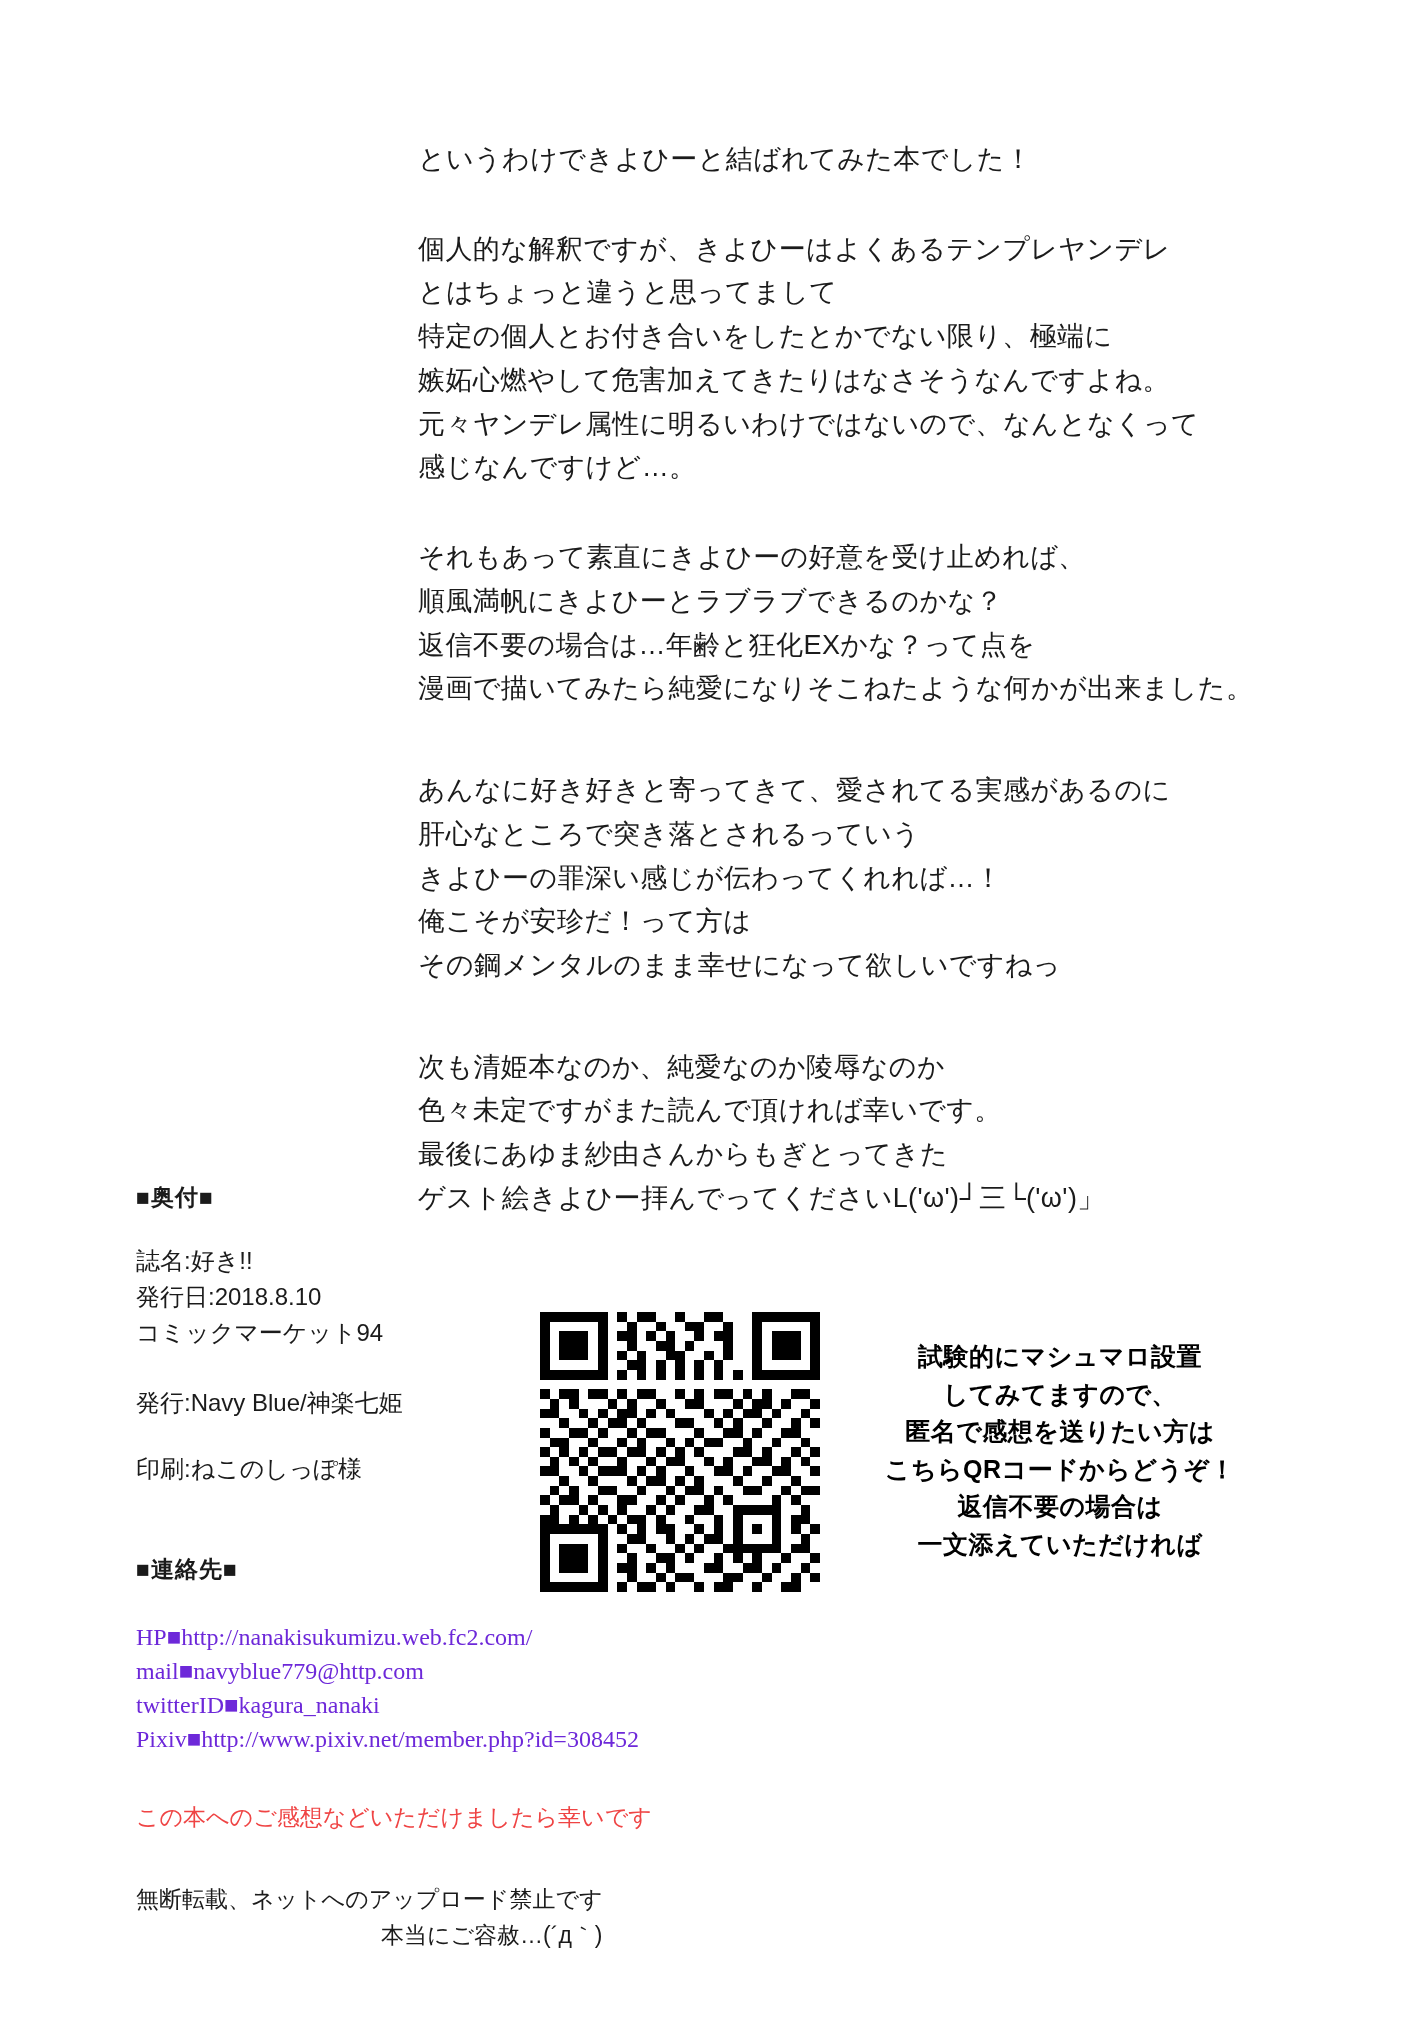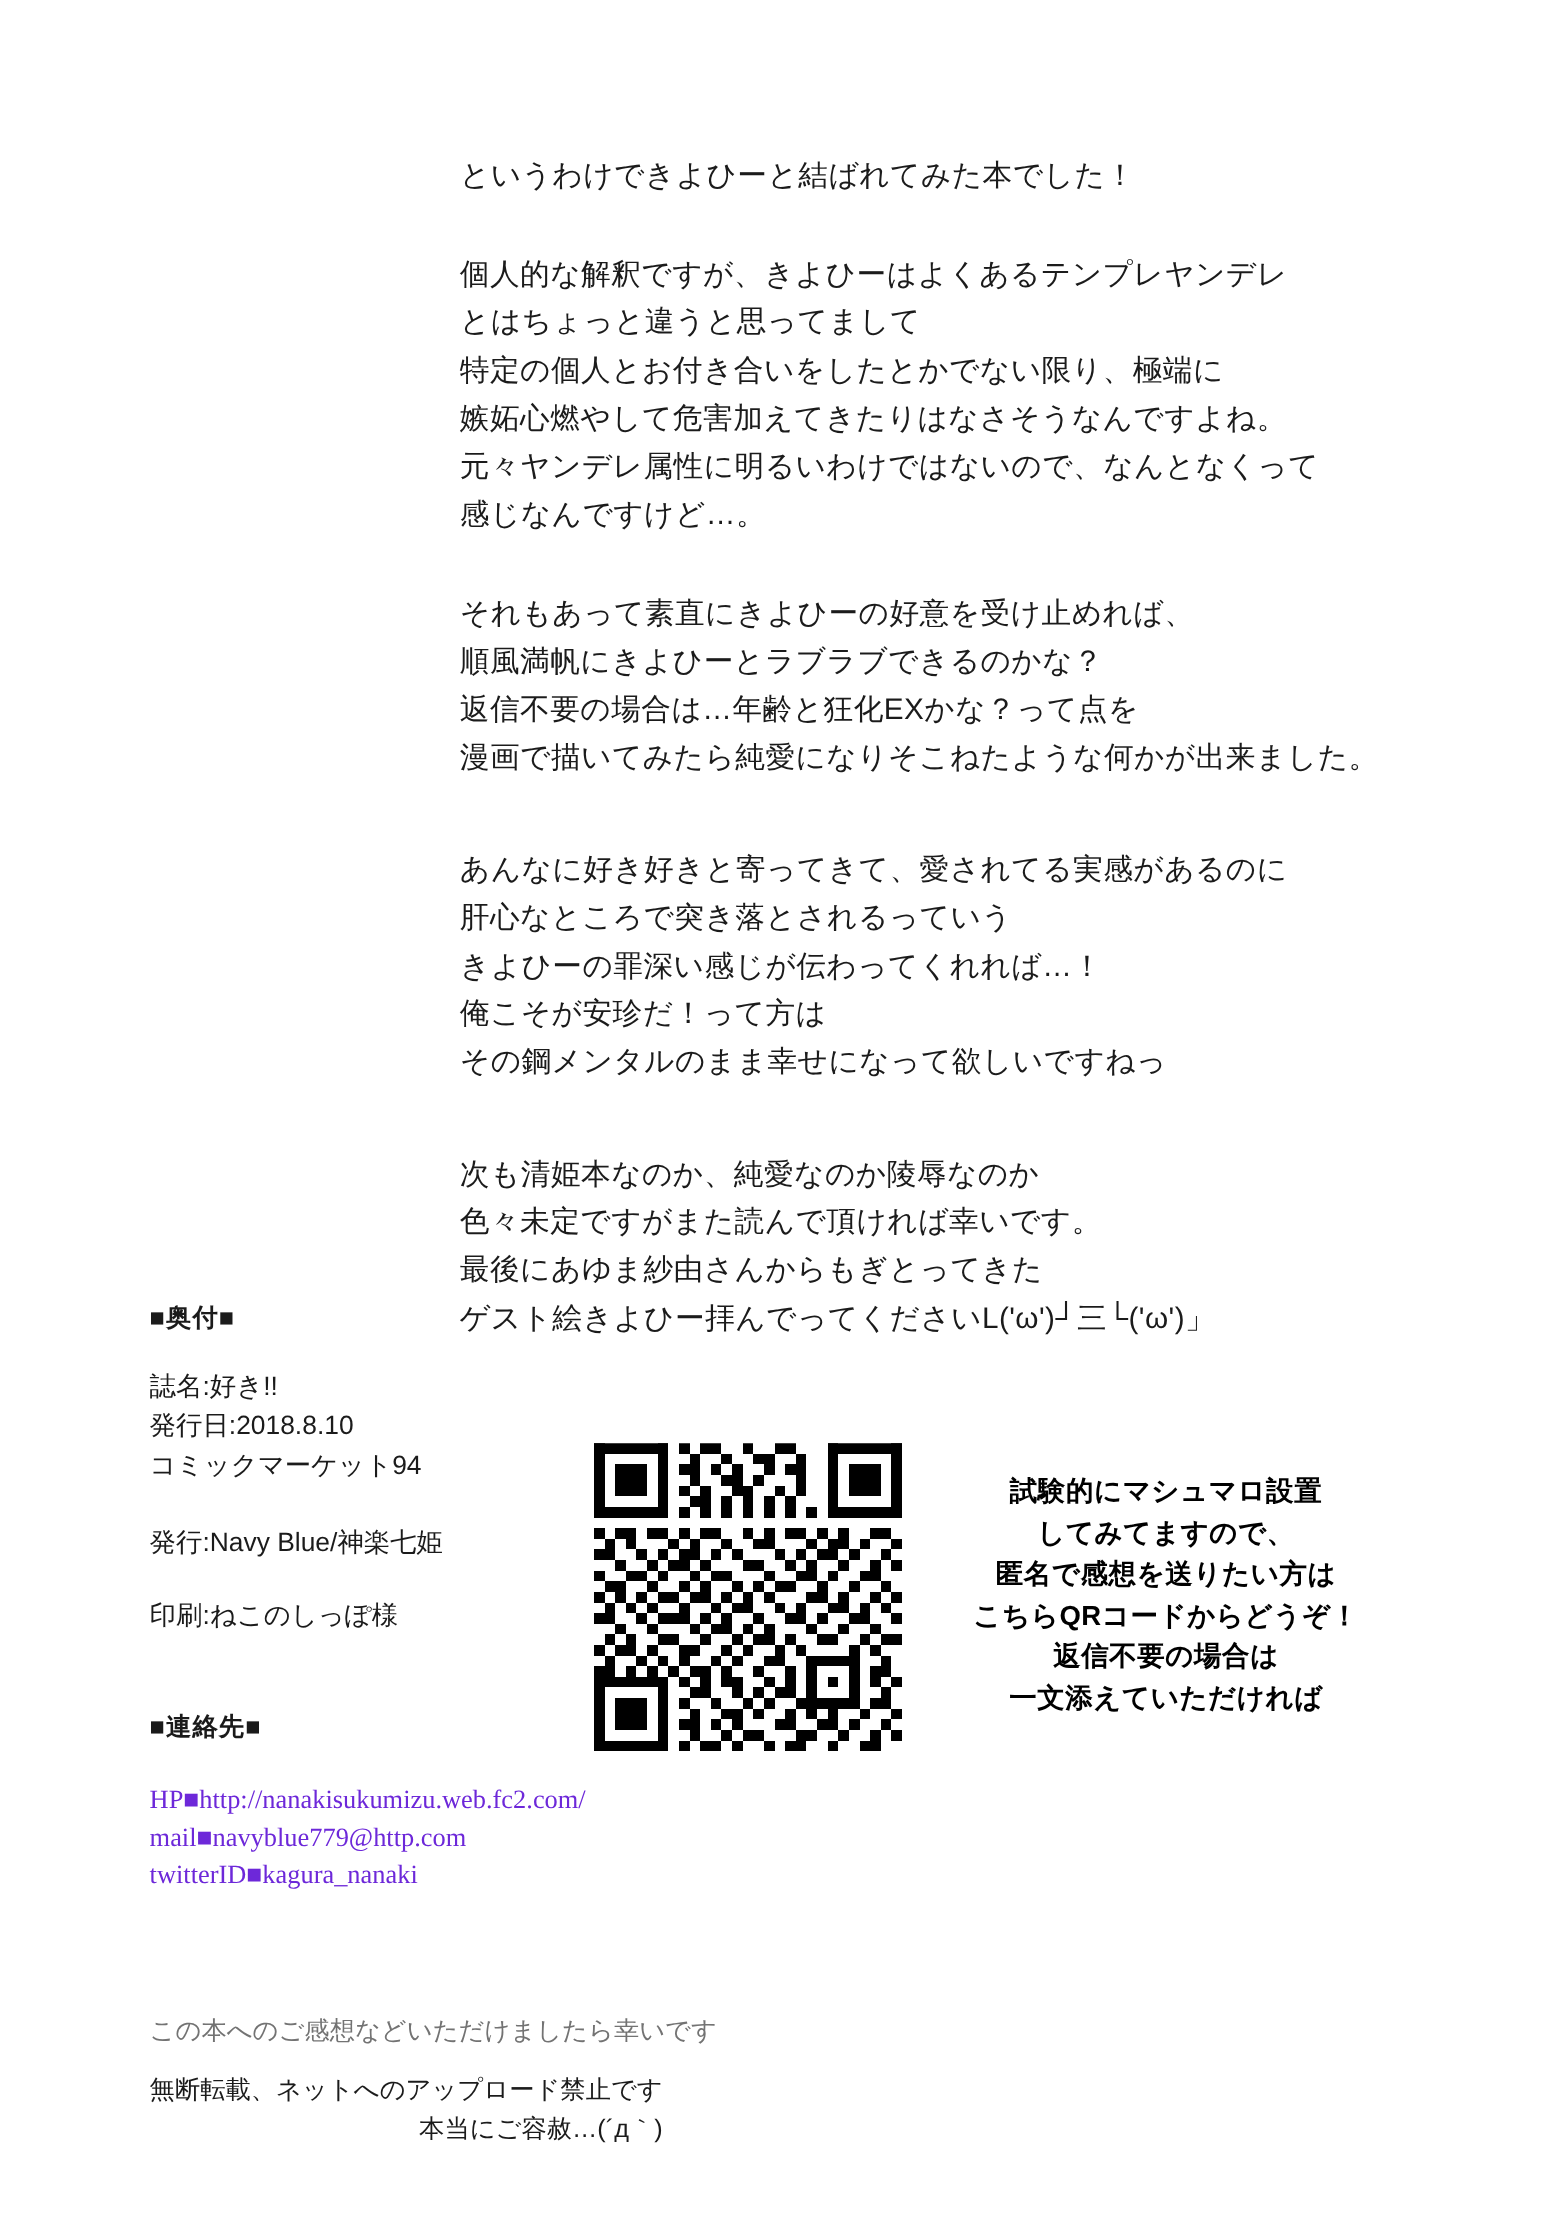--- a/index.html
+++ b/index.html
@@ -74,22 +74,21 @@
     color: #6d28d9;
   }
   .contact-list .row { white-space: pre; }
 
   .footer-note {
     position: absolute;
     left: 136px;
     top: 1800px;
     font-size: 23px;
     line-height: 1.55;
-    color: #737373;
-    margin-top: 29px;
+    color: #ef4444;
   }
   .footer-warn {
     position: absolute;
     left: 136px;
     top: 1882px;
     font-size: 23px;
     line-height: 1.55;
     color: #1b1b1b;
     white-space: pre-line;
     text-align: right;
@@ -448,17 +447,18 @@
 匿名で感想を送りたい方は
 こちらQRコードからどうぞ！
 返信不要の場合は
 一文添えていただければ</div>
 
 <div class="contact-head">■連絡先■</div>
 <div class="contact-list">
   <div class="row">HP■http://nanakisukumizu.web.fc2.com/</div>
   <div class="row">mail■navyblue779@http.com</div>
   <div class="row">twitterID■kagura_nanaki</div>
+  <div class="row">Pixiv■http://www.pixiv.net/member.php?id=308452</div>
 </div>
 
 <div class="footer-note">この本へのご感想などいただけましたら幸いです</div>
 <div class="footer-warn">無断転載、ネットへのアップロード禁止です
 本当にご容赦…(´д｀)</div>
 
 </body></html>

